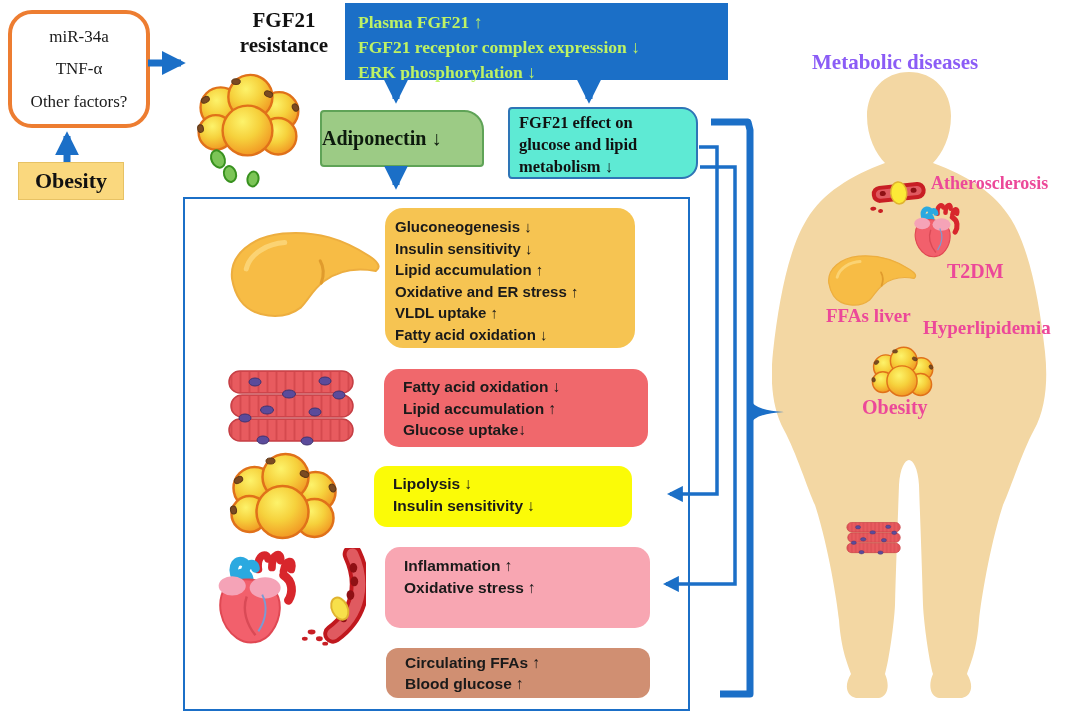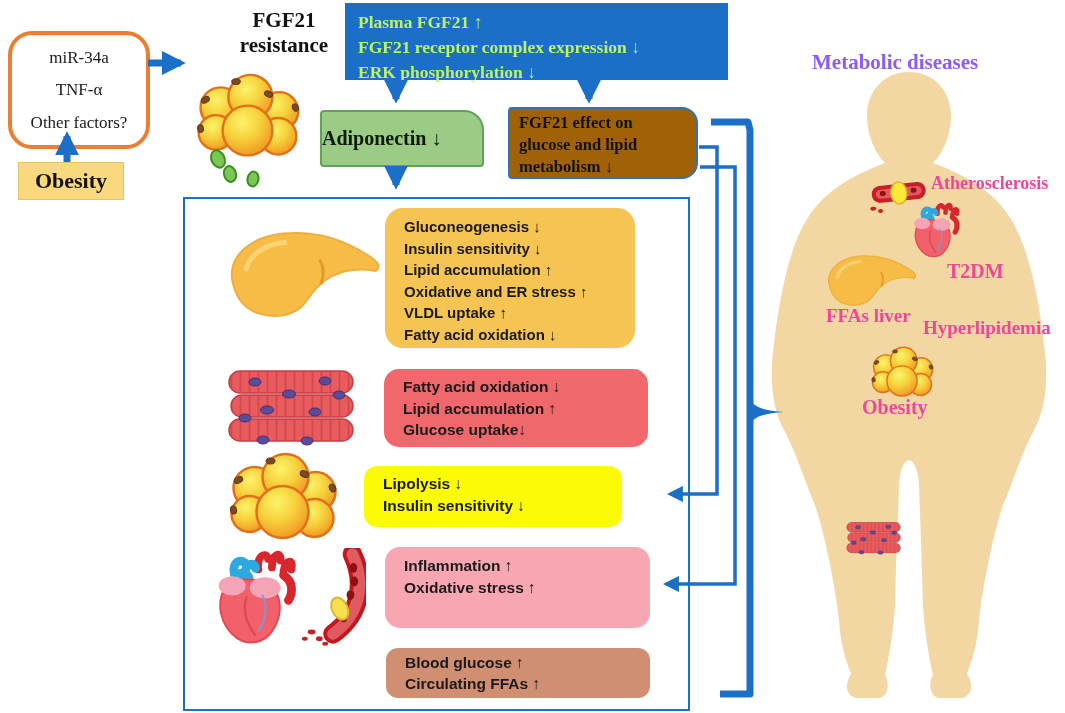--- a/index.html
+++ b/index.html
@@ -4,48 +4,48 @@
 <style>
   html,body{margin:0;padding:0;background:#ffffff;}
   #canvas{position:relative;width:1065px;height:713px;background:#ffffff;overflow:hidden;
           font-family:"Liberation Serif", serif;}
   .abs{position:absolute;}
   .noclick{pointer-events:none;}
 
   
   #factors-box{left:8px;top:10px;width:134px;height:110px;background:#ffffff;
     border:4px solid #ED7D31;border-radius:24px;display:flex;flex-direction:column;
-    justify-content:space-evenly;align-items:center;font-size:17px;color:#1a1a1a;text-align:center;margin-top:21px;}
+    justify-content:space-evenly;align-items:center;font-size:17px;color:#1a1a1a;text-align:center;}
   #obesity-box{left:18px;top:162px;width:104px;height:36px;background:#FAD87E;border:1px solid #e7c264;
     display:flex;align-items:center;justify-content:center;font-size:22px;font-weight:bold;color:#111;}
   #resistance-title{left:218px;top:8px;width:132px;text-align:center;font-size:21px;font-weight:bold;
     color:#111;line-height:1.2;}
 
   
   #plasma-box{left:345px;top:3px;width:383px;height:77px;background:#1B6FC7;color:#bef264;
     font-size:17.5px;font-weight:bold;padding:7px 0 0 13px;line-height:1.42;box-sizing:border-box;}
 
   
   #adiponectin-box{left:320px;top:110px;width:164px;height:57px;background:#9CCB85;border:2px solid #5FA357;
     border-radius:4px 20px 4px 4px;display:flex;align-items:center;
     font-size:20px;font-weight:bold;color:#0d1a0d;box-sizing:border-box;}
-  #effect-box{left:508px;top:107px;width:190px;height:72px;background:#a16207;border:2px solid #2E75B6;
+  #effect-box{left:508px;top:107px;width:190px;height:72px;background:#5eead4;border:2px solid #2E75B6;
     border-radius:4px 16px 16px 4px;font-size:16.5px;font-weight:bold;color:#111;
     padding:3px 12px 0 9px;line-height:1.33;box-sizing:border-box;}
 
   
   #main-panel{left:183px;top:197px;width:507px;height:514px;border:2.5px solid #1B6FC7;
     background:#ffffff;box-sizing:border-box;}
 
   .organ-box{position:absolute;font-family:"Liberation Sans", sans-serif;font-weight:bold;color:#1a1a1a;}
   #liver-box{left:385px;top:208px;width:250px;height:140px;background:#F6C452;border-radius:18px;
-    font-size:15px;line-height:21.5px;padding:8px 0 0 19px;box-sizing:border-box;}
+    font-size:15px;line-height:21.5px;padding:8px 0 0 10px;box-sizing:border-box;}
   #muscle-box{left:384px;top:369px;width:264px;height:78px;background:#F0686C;border-radius:15px;
     font-size:15.5px;line-height:21.5px;padding:7px 0 0 19px;box-sizing:border-box;}
-  #adipose-box{left:364px;top:466px;width:258px;height:61px;background:#FBFB07;border-radius:13px;
+  #adipose-box{left:374px;top:466px;width:258px;height:61px;background:#FBFB07;border-radius:13px;
     font-size:15.5px;line-height:22px;padding:7px 0 0 19px;box-sizing:border-box;}
   #cardio-box{left:385px;top:547px;width:265px;height:81px;background:#F8A6B2;border-radius:15px;
     font-size:15.5px;line-height:21.5px;padding:8px 0 0 19px;box-sizing:border-box;}
   #blood-box{left:386px;top:648px;width:264px;height:50px;background:#D08F72;border-radius:12px;
     font-size:15.5px;line-height:21px;padding:4px 0 0 19px;box-sizing:border-box;}
 
   
   #metabolic-title{left:812px;top:42px;width:210px;font-size:21px;font-weight:bold;color:#8b5cf6;margin-top:8px;}
   .disease-label{position:absolute;font-weight:bold;color:#ec4899;white-space:nowrap;}
   #lbl-athero{left:931px;top:173px;font-size:18px;}
@@ -238,22 +238,22 @@
   </div>
   <div id="adipose-box" class="organ-box">
     <div>Lipolysis ↓</div>
     <div>Insulin sensitivity ↓</div>
   </div>
   <div id="cardio-box" class="organ-box">
     <div>Inflammation ↑</div>
     <div>Oxidative stress ↑</div>
   </div>
   <div id="blood-box" class="organ-box">
+    <div>Circulating FFAs ↑</div>
     <div>Blood glucose ↑</div>
-    <div>Circulating FFAs ↑</div>
   </div>
 
   <div id="metabolic-title" class="abs">Metabolic diseases</div>
 
   <svg class="abs noclick" style="left:772px;top:60px" width="290" height="650">
     <path fill="#F3D7A3" d="M137,12
       C162,12 179,31 179,56 C179,77 170,94 161,103
       C196,116 223,133 239,159 C257,188 267,238 273,292
       C276,320 274,348 262,370 C250,392 238,430 231,445
       C218,485 209,540 207,560 C205,590 198,605 195,614

